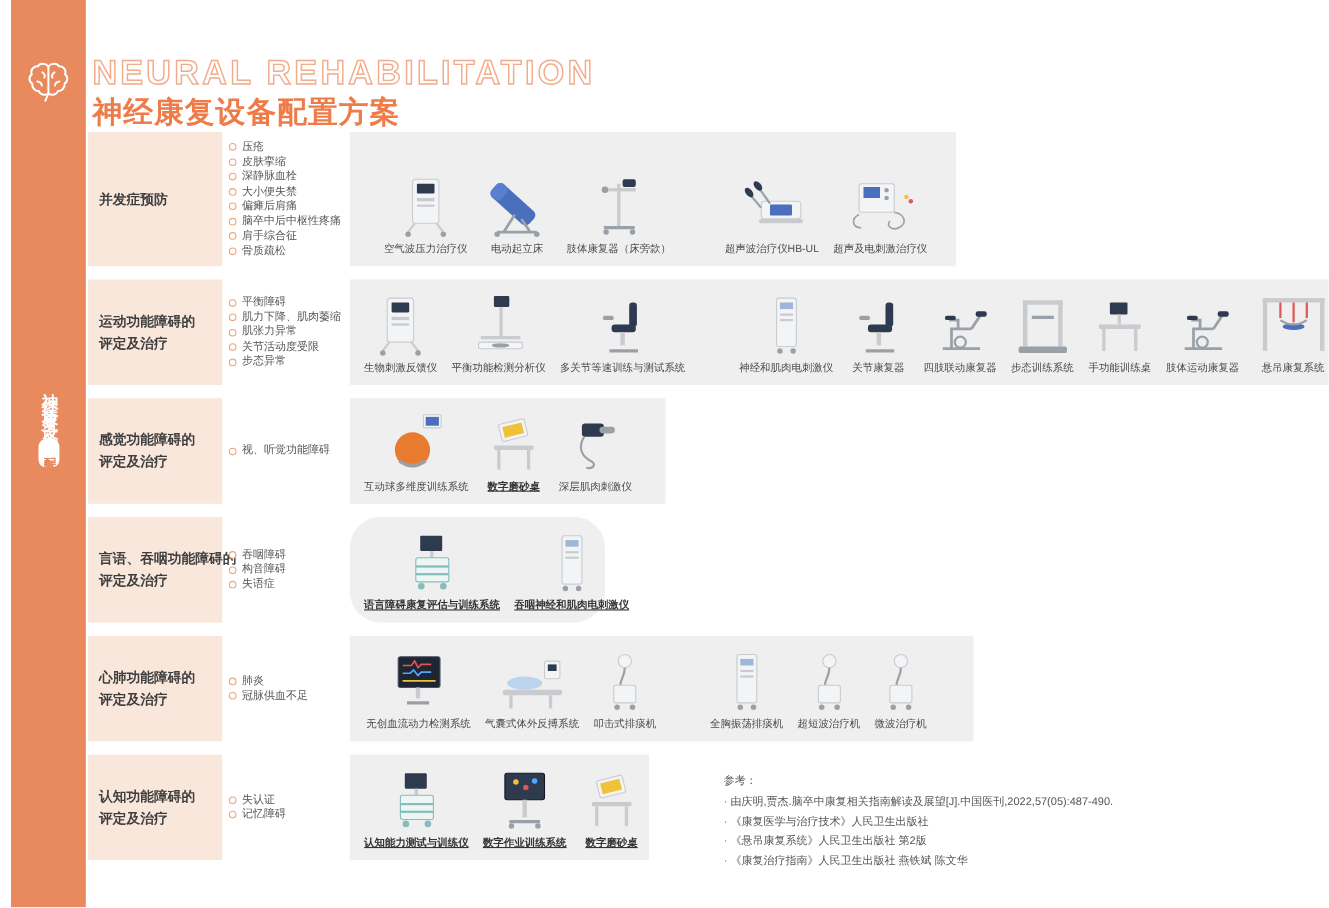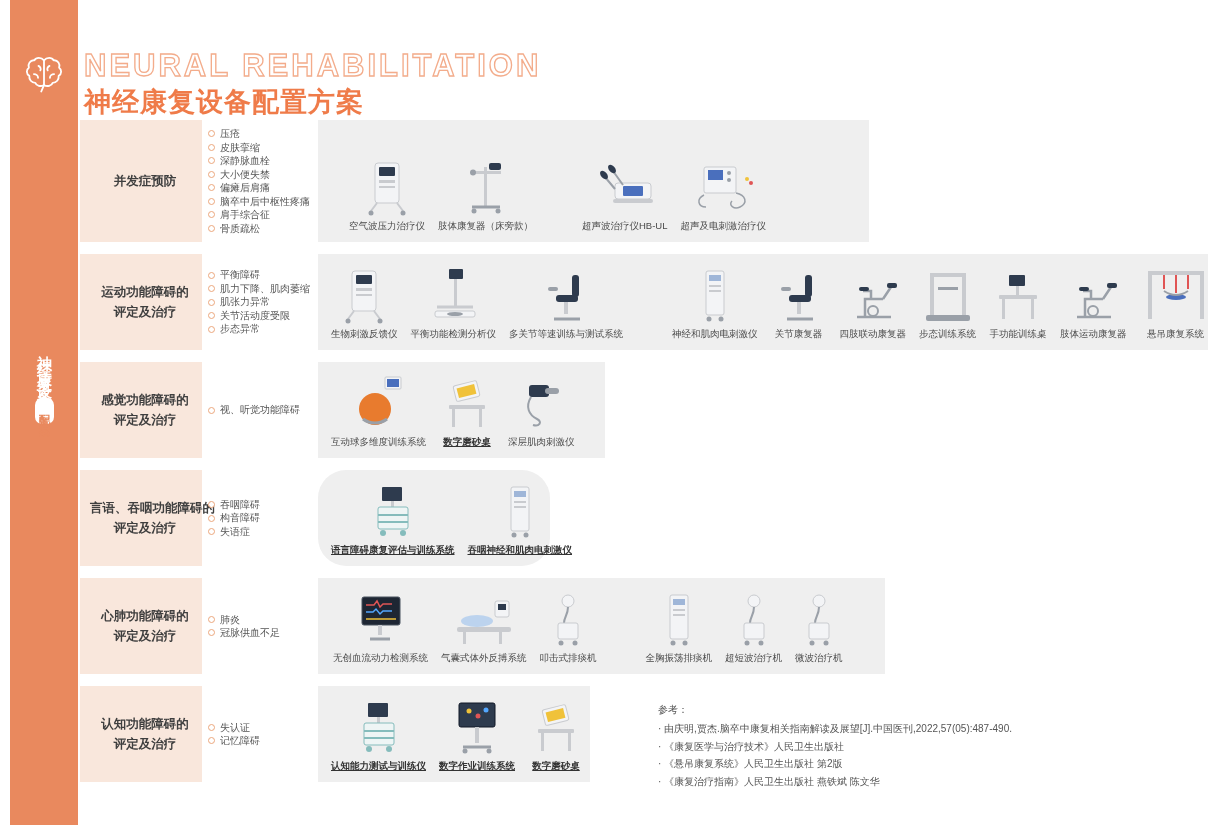--- a/index.html
+++ b/index.html
@@ -17,21 +17,21 @@
   
   .header{position:absolute;left:84px;top:50px;}
   .title-en{font-size:31px;font-weight:700;letter-spacing:3px;color:#fff;
             -webkit-text-stroke:1.3px #F3AC8B;line-height:1.0;}
   .title-zh{font-size:27px;font-weight:700;color:var(--accent,#EF7B49);letter-spacing:1px;margin-top:3px;}
   
   .rows{position:absolute;left:80px;top:120px;display:flex;flex-direction:column;gap:12px;}
   .row{display:flex;align-items:stretch;}
   .cat{width:122px;min-height:96px;background:var(--pink,#F9E7DC);color:#3f3f3f;
        display:flex;flex-direction:column;justify-content:center;
-       padding:8px 2px 8px 10px;box-sizing:border-box;text-align:center;}
+       padding:8px 2px 8px 10px;box-sizing:border-box;}
   .cat-line{font-size:12.5px;font-weight:600;line-height:1.6;white-space:nowrap;}
   .bullets{width:116px;box-sizing:border-box;padding:8px 2px 8px 6px;display:flex;
            flex-direction:column;justify-content:center;gap:2px;}
   .bullet{display:flex;align-items:center;font-size:10px;line-height:1.15;color:#555;white-space:nowrap;}
   .ring{width:5px;height:5px;border:1.5px solid #ECA77D;border-radius:50%;margin-right:5px;flex:none;background:#fff;}
   .panel{background:var(--gray,#EFEFEF);display:flex;align-items:flex-end;gap:13px;
          padding:8px 12px 9px 13px;box-sizing:border-box;}
   .equip{display:flex;flex-direction:column;align-items:center;}
   .equip.gap{margin-left:36px;}
   .eicon{display:flex;align-items:flex-end;justify-content:center;}
@@ -120,20 +120,34 @@
                 <line x1="16" y1="44" x2="10" y2="52" stroke="#c9cbcf" stroke-width="2"></line>
                 <line x1="36" y1="44" x2="42" y2="52" stroke="#c9cbcf" stroke-width="2"></line>
                 <circle cx="10" cy="54" r="2.5" fill="#9aa0a8"></circle>
                 <circle cx="42" cy="54" r="2.5" fill="#9aa0a8"></circle>
               </svg>
             </div>
             <div class="label">空气波压力治疗仪</div>
           </div>
           <div class="equip">
             <div class="eicon">
+              <svg width="64" height="58" viewBox="0 0 64 58">
+                <g transform="rotate(-48 32 30)">
+                  <rect x="24" y="2" width="16" height="46" rx="5" fill="#4a6fbd"></rect>
+                  <rect x="24" y="2" width="16" height="12" rx="5" fill="#5a7fd0"></rect>
+                </g>
+                <path d="M14 52 L50 52 M20 52 L30 36 M44 52 L36 40" stroke="#9aa0a8" stroke-width="2.5" fill="none"></path>
+                <circle cx="14" cy="54" r="2.5" fill="#9aa0a8"></circle>
+                <circle cx="50" cy="54" r="2.5" fill="#9aa0a8"></circle>
+              </svg>
+            </div>
+            <div class="label">电动起立床</div>
+          </div>
+          <div class="equip">
+            <div class="eicon">
               <svg width="54" height="58" viewBox="0 0 54 58">
                 <rect x="25" y="8" width="3" height="40" fill="#c9cbcf"></rect>
                 <rect x="12" y="12" width="30" height="3" fill="#c9cbcf"></rect>
                 <rect x="30" y="4" width="12" height="7" rx="2" fill="#2e3b4e"></rect>
                 <circle cx="14" cy="13.5" r="3" fill="#9aa0a8"></circle>
                 <path d="M13 48 h28" stroke="#9aa0a8" stroke-width="3"></path>
                 <circle cx="15" cy="52" r="2.5" fill="#9aa0a8"></circle>
                 <circle cx="39" cy="52" r="2.5" fill="#9aa0a8"></circle>
               </svg>
             </div>

